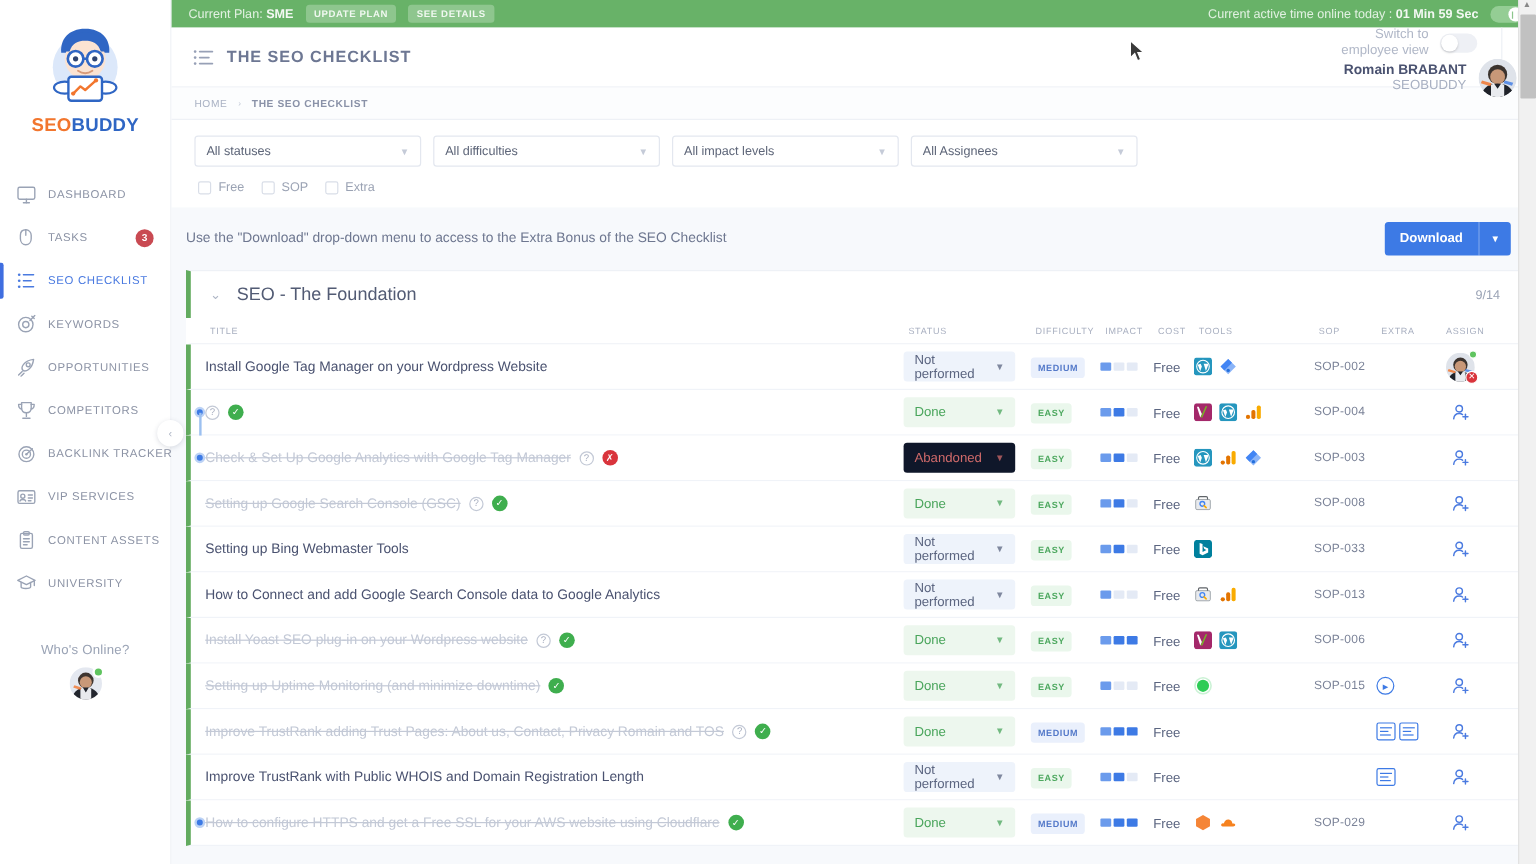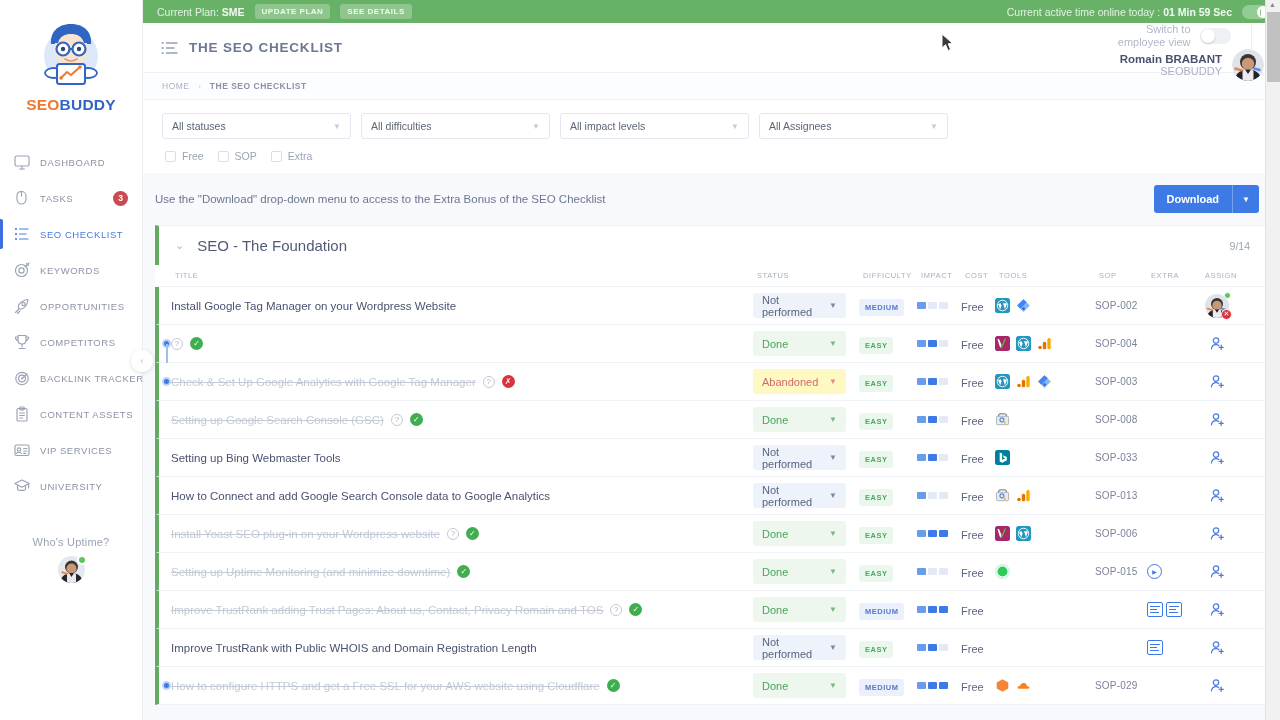--- a/index.html
+++ b/index.html
@@ -208,21 +208,21 @@
   .badge-ok { background: #3fae4e; }
   .badge-no { background: #d9343c; }
 
   .st-pill {
     height: 25px; border-radius: 3px; display: flex; align-items: center;
     padding: 0 9px; font-size: 11px; cursor: pointer; width: 93px;
   }
   .st-pill .cv { margin-left: auto; font-size: 8px; opacity: .75; }
   .st-notperf { background: #eef3fb; color: #5a6party; color: #5b6580; }
   .st-done { background: #edf7ee; color: #4aa55c; }
-  .st-aband { background: #fef9c3; color: #d06a6a; }
+  .st-aband { background: #0f172a; color: #d06a6a; }
 
   .diff-pill {
     font-size: 7.5px; font-weight: bold; letter-spacing: .5px; padding: 4px 6px;
     border-radius: 3px; display: inline-block;
   }
   .diff-easy { background: #eaf7ec; color: #4da85f; }
   .diff-med { background: #eaf0fc; color: #5479c9; }
 
   .imp { display: flex; gap: 2px; }
   .imp i { width: 9px; height: 7px; border-radius: 1px; background: #e4eaf5; display: block; }
@@ -374,56 +374,56 @@
               <circle cx="8" cy="8.5" r="3.4"></circle>
               <circle cx="8" cy="8.5" r="1" fill="currentColor" stroke="none"></circle>
               <line x1="8" y1="8.5" x2="13" y2="4"></line>
             </svg>
           </span>
           <span class="lbl">BACKLINK TRACKER</span>
         </div>
         <div class="nav-item">
           <span class="ico">
             <svg width="16" height="16" viewBox="0 0 16 16" fill="none" stroke="currentColor" stroke-width="1.15" stroke-linecap="round" stroke-linejoin="round">
-              <rect x="3" y="2.5" width="10" height="12.5" rx="1.3"></rect>
-              <rect x="5.6" y="1" width="4.8" height="2.8" rx="1"></rect>
-              <line x1="5.6" y1="7" x2="10.4" y2="7"></line>
-              <line x1="5.6" y1="9.5" x2="10.4" y2="9.5"></line>
-              <line x1="5.6" y1="12" x2="8.6" y2="12"></line>
-            </svg>
-          </span>
-          <span class="lbl">CONTENT ASSETS</span>
-        </div>
-        <div class="nav-item">
-          <span class="ico">
-            <svg width="16" height="16" viewBox="0 0 16 16" fill="none" stroke="currentColor" stroke-width="1.15" stroke-linecap="round" stroke-linejoin="round">
               <rect x="1" y="3" width="14" height="10.5" rx="1.4"></rect>
               <circle cx="5" cy="7.5" r="1.7"></circle>
               <path d="M2.6 11.5 C3 9.8 7 9.8 7.4 11.5"></path>
               <line x1="9.6" y1="6.5" x2="13" y2="6.5"></line>
               <line x1="9.6" y1="9" x2="13" y2="9"></line>
               <line x1="9.6" y1="11.3" x2="11.8" y2="11.3"></line>
             </svg>
           </span>
           <span class="lbl">VIP SERVICES</span>
         </div>
         <div class="nav-item">
           <span class="ico">
             <svg width="16" height="16" viewBox="0 0 16 16" fill="none" stroke="currentColor" stroke-width="1.15" stroke-linecap="round" stroke-linejoin="round">
+              <rect x="3" y="2.5" width="10" height="12.5" rx="1.3"></rect>
+              <rect x="5.6" y="1" width="4.8" height="2.8" rx="1"></rect>
+              <line x1="5.6" y1="7" x2="10.4" y2="7"></line>
+              <line x1="5.6" y1="9.5" x2="10.4" y2="9.5"></line>
+              <line x1="5.6" y1="12" x2="8.6" y2="12"></line>
+            </svg>
+          </span>
+          <span class="lbl">CONTENT ASSETS</span>
+        </div>
+        <div class="nav-item">
+          <span class="ico">
+            <svg width="16" height="16" viewBox="0 0 16 16" fill="none" stroke="currentColor" stroke-width="1.15" stroke-linecap="round" stroke-linejoin="round">
               <path d="M8 2 L15.2 5.6 L8 9.2 L0.8 5.6Z"></path>
               <path d="M3.6 7.3 L3.6 11.2 C3.6 12.8 11.5 12.8 11.5 11.2 L11.5 7.3"></path>
               <line x1="14.6" y1="6" x2="14.6" y2="10"></line>
             </svg>
           </span>
           <span class="lbl">UNIVERSITY</span>
         </div>
       </div>
 
     <div class="whos-online">
-      <div class="t">Who's Uptime?</div>
+      <div class="t">Who's Online?</div>
       <div class="online-av">
         <svg viewBox="0 0 27 27" width="27" height="27">
           <defs>
               <clipPath id="cl1">
                 <circle cx="13.5" cy="13.5" r="13.5"></circle>
               </clipPath>
             </defs>
           <g clip-path="url(#cl1)">
             <rect width="27" height="27" fill="#e4e8f0"></rect>
             <circle cx="13.5" cy="11" r="6.5" fill="#3e3530"></circle>

